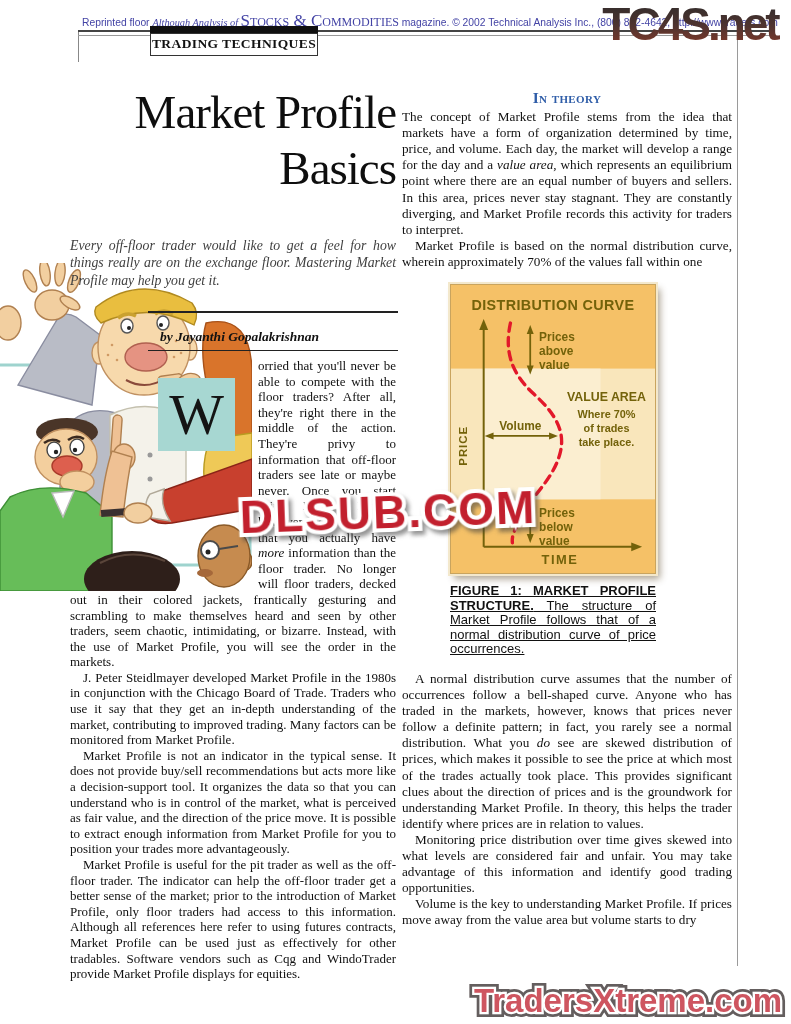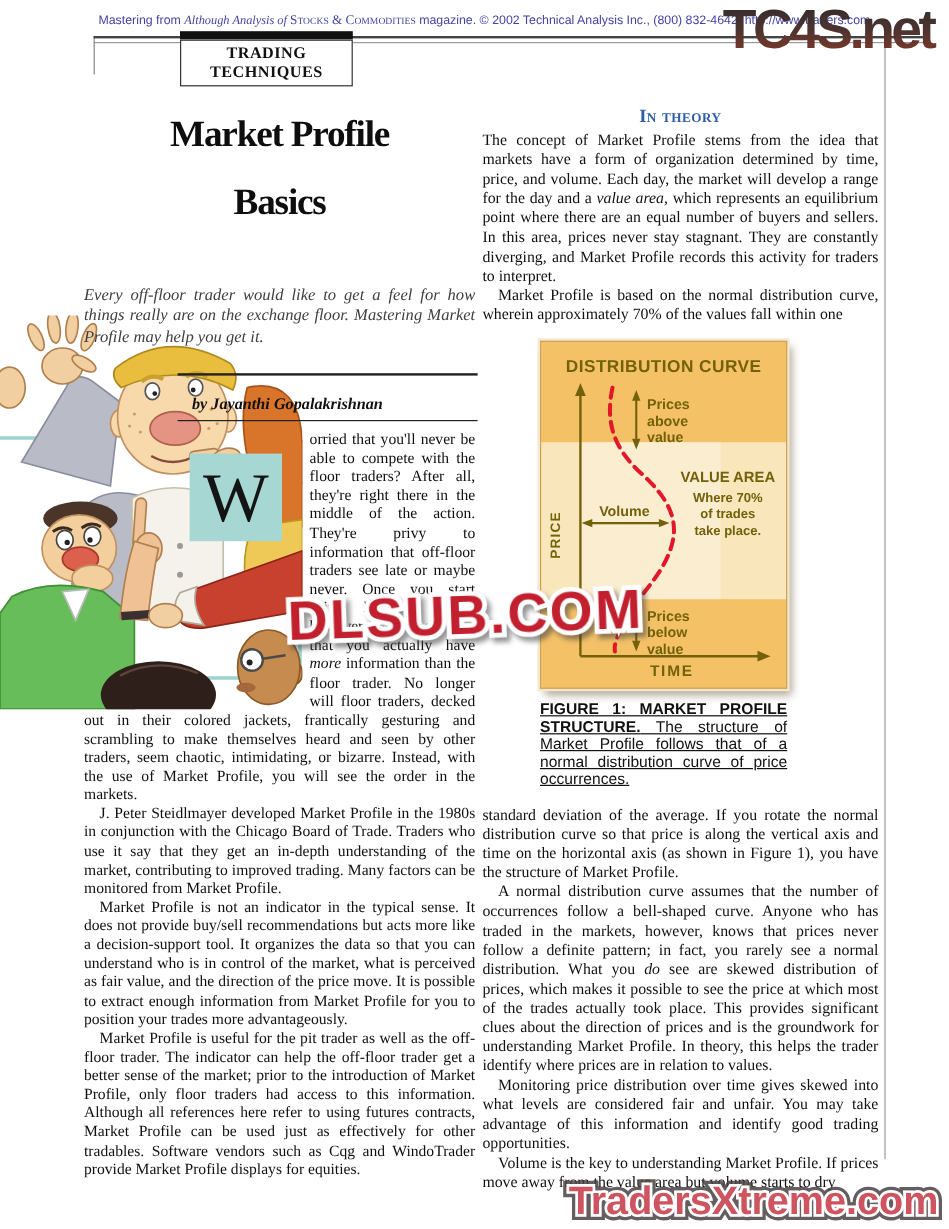--- a/index.html
+++ b/index.html
@@ -4,38 +4,38 @@
 <style>
   * { margin:0; padding:0; box-sizing:border-box; }
   html,body { background:#fff; }
   body { font-family:"Liberation Serif", serif; }
   .page { position:relative; width:791px; height:1024px; background:#ffffff; overflow:hidden; }
 
   
   .masthead { position:absolute; left:82px; top:11px; font-family:"Liberation Sans",sans-serif;
               font-size:10.3px; color:#4343a5; white-space:nowrap; z-index:3; }
   .masthead .ital { font-family:"Liberation Serif",serif; font-style:italic; }
-  .masthead .sc   { font-family:"Liberation Serif",serif; font-variant:small-caps; font-size:11px; }
+  .masthead .sc   { font-family:"Liberation Serif",serif; font-variant:small-caps; font-size:17px; }
   .rule-a { position:absolute; left:78px; top:30px; width:692px; height:1.5px; background:#444; z-index:1;}
   .rule-b { position:absolute; left:78px; top:34.5px; width:692px; height:1px; background:#999; z-index:1;}
   .left-tick { position:absolute; left:78px; top:30px; width:1px; height:32px; background:#888; }
-  .section-box { position:absolute; left:150px; top:26px; width:144px; z-index:4; }
+  .section-box { position:absolute; left:150px; top:26px; width:168px; z-index:4; }
   .section-bar { height:7px; background:#101010; }
   .section-text { border:1.5px solid #333; background:#fff; text-align:center; font-weight:bold;
                   font-size:13.5px; letter-spacing:0.4px; padding:2px 0 3px; color:#111; }
 
   
   .wm-tc4s  { position:absolute; right:-2px; top:-5px; z-index:10; }
   .wm-dlsub { position:absolute; left:216px; top:474px; transform:rotate(-2deg); z-index:10; }
   .wm-tx    { position:absolute; left:461px; top:979px; z-index:10; }
 
   
   .col-left { position:absolute; left:70px; top:0; width:326px; z-index:2; }
-  .title { position:absolute; top:84px; width:100%; text-align:center; font-weight:bold;
-           font-size:31px; line-height:56px; letter-spacing:-1px; color:#0e0e0e; }
+  .title { position:absolute; top:84px; width:100%; text-align:right; font-weight:normal;
+           font-size:47px; line-height:56px; letter-spacing:-1px; color:#0e0e0e; }
   .intro { position:absolute; top:237px; width:100%; font-style:italic; font-size:13.8px;
            line-height:17.4px; text-align:justify; color:#404040; }
   .byline { position:absolute; top:311px; left:78px; width:250px; border-top:2px solid #222;
             border-bottom:1px solid #222; font-weight:bold; font-style:italic; font-size:13.5px;
             padding:16px 0 5px 12px; color:#111; }
   .body-flow { position:absolute; top:358px; width:326px; font-size:13px; line-height:15.6px;
                text-align:justify; color:#101010; }
   .body-flow p.indent, .col-right p.indent { text-indent:13px; }
   .illus-spacer { float:left; width:180px; height:232px; margin-right:8px; position:relative; }
   .dropcap { position:absolute; left:88px; top:20px; width:77px; height:73px; background:#a7d7d2;
@@ -55,21 +55,21 @@
                 box-shadow:0 0 0 2px #f3e8cc, 4px 5px 7px rgba(70,50,15,.45); background:#f5c167; }
   .fig-caption { margin-top:10px; font-family:"Liberation Sans",sans-serif; font-size:13px;
                  line-height:14.6px; text-align:justify; color:#111; width:206px;text-decoration:underline; }
   .right-rule { position:absolute; left:737px; top:38px; width:1px; height:928px; background:#9a9a9a; }
 </style>
 </head>
 <body>
 
 <div class="page">
 
-  <div class="masthead"><span>Mastering from </span><span class="ital">Although Analysis of </span><span class="sc">Stocks &amp; Commodities</span><span> magazine. © 2002 Technical Analysis Inc., (800) 832-4642, http://www.traders.com</span></div>
+  <div class="masthead"><span>Reprinted floor </span><span class="ital">Although Analysis of </span><span class="sc">Stocks &amp; Commodities</span><span> magazine. © 2002 Technical Analysis Inc., (800) 832-4642, http://www.traders.com</span></div>
 
   <div class="rule-a"></div>
   <div class="rule-b"></div>
   <div class="left-tick"></div>
 
   <div class="section-box">
     <div class="section-bar"></div>
     <div class="section-text">TRADING TECHNIQUES</div>
   </div>
 
@@ -257,21 +257,20 @@
           <text x="89" y="248">below</text>
           <text x="89" y="262">value</text>
         </g>
 
         <path d="M 60,38 C 54,66 60,88 84,110 C 106,130 116,148 110,170 C 103,196 82,212 72,232 C 65,246 61,252 62,260" fill="none" stroke="#e2182a" stroke-width="3.4" stroke-dasharray="8.5 6" stroke-linecap="round"></path>
       </svg>
       <p class="fig-caption"><b>FIGURE 1: MARKET PROFILE STRUCTURE.</b><span> The structure of Market Profile follows that of a normal distribution curve of price occurrences.</span></p>
     </div>
 
     <div>
-        <p><span>standard deviation of the average. If you rotate the normal distribution curve so that price is along the vertical axis and time on the horizontal axis (as shown in Figure 1), you have the structure of Market Profile.</span></p>
         <p class="indent"><span>A normal distribution curve assumes that the number of occurrences follow a bell-shaped curve. Anyone who has traded in the markets, however, knows that prices never follow a definite pattern; in fact, you rarely see a normal distribution. What you </span><i>do</i><span> see are skewed distribution of prices, which makes it possible to see the price at which most of the trades actually took place. This provides significant clues about the direction of prices and is the groundwork for understanding Market Profile. In theory, this helps the trader identify where prices are in relation to values.</span></p>
         <p class="indent"><span>Monitoring price distribution over time gives skewed into what levels are considered fair and unfair. You may take advantage of this information and identify good trading opportunities.</span></p>
         <p class="indent"><span>Volume is the key to understanding Market Profile. If prices move away from the value area but volume starts to dry</span></p>
       </div>
   </div>
 
   <div class="right-rule"></div>
 
   <svg class="wm-dlsub" width="345" height="78" viewBox="0 0 345 78">
     <text x="172" y="54" text-anchor="middle" font-family="Liberation Sans, sans-serif" font-weight="bold" font-size="46" letter-spacing="2" fill="#c2202e" stroke="#ffffff" stroke-width="8" paint-order="stroke" style="filter:drop-shadow(3px 4px 2px rgba(60,60,60,.55))">DLSUB.COM</text>

